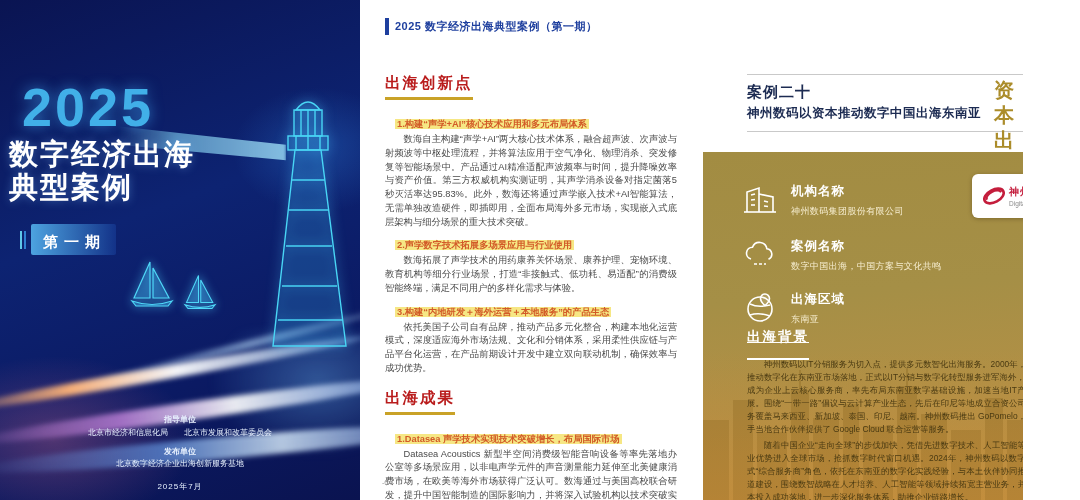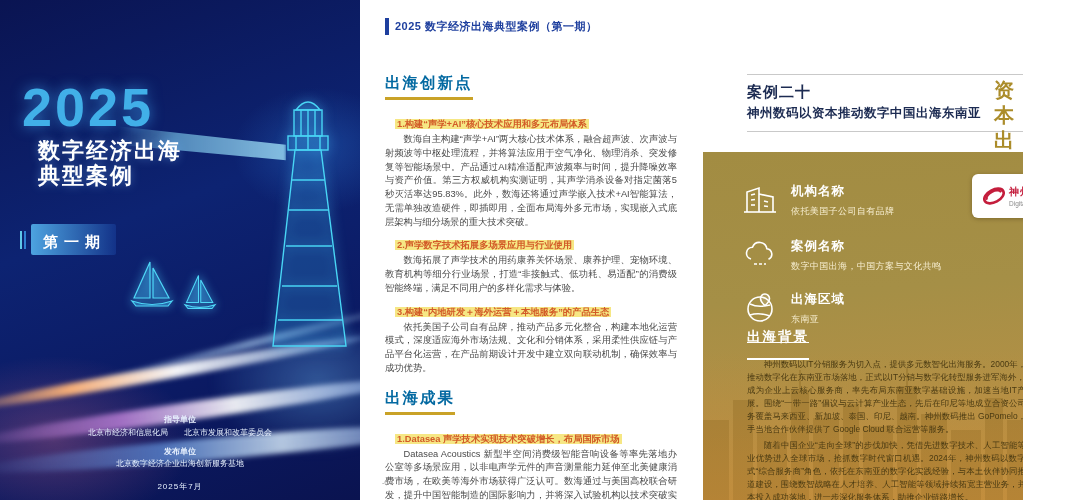--- a/index.html
+++ b/index.html
@@ -8,21 +8,21 @@
   .page { position:absolute; top:0; height:500px; overflow:hidden; }
 
   
   #cover { left:0; width:360px;
     background:
       radial-gradient(120px 90px at 88% 30%, rgba(60,160,255,.25), transparent 70%),
       radial-gradient(200px 120px at 15% 88%, rgba(255,120,150,.28), transparent 70%),
       linear-gradient(160deg, #0a1452 0%, #0d2372 42%, #0b1a63 72%, #0a1350 100%); }
   .cover-year { position:absolute; left:22px; top:76px; font-size:54px; font-weight:800;
     color:#41b0e8; letter-spacing:3px; text-shadow:0 0 14px rgba(70,180,255,.6);text-align:right; }
-  .cover-title { position:absolute; left:38px; top:138px; color:#ffffff; font-size:22px;
+  .cover-title { position:absolute; left:9px; top:138px; color:#ffffff; font-size:29px;
     font-weight:800; letter-spacing:2px; line-height:1.14; text-shadow:0 0 10px rgba(120,190,255,.45); }
   .issue-wrap { position:absolute; left:20px; top:224px; display:flex; align-items:center; }
   .issue-ticks { width:7px; height:18px; margin-right:4px;
     background:linear-gradient(90deg,#5fc7e8 0 2px, transparent 2px 4px, #2f7fd0 4px 6px, transparent 6px); }
   .issue-badge { background:linear-gradient(90deg, rgba(80,170,230,.95), rgba(30,80,180,.35));
     color:#fff; font-size:15px; font-weight:700; letter-spacing:6px; padding:9px 10px 3px 12px;
     border-radius:2px; }
   .lh-svg { position:absolute; right:2px; top:88px; filter:drop-shadow(0 0 6px rgba(80,200,255,.75)); }
   .beam { position:absolute; left:118px; top:118px; width:168px; height:46px;
     background:linear-gradient(90deg, rgba(120,215,255,0) 0%, rgba(140,225,255,.55) 35%, rgba(170,235,255,.75) 100%);
@@ -42,21 +42,21 @@
   .cover-footer { position:absolute; left:0; bottom:6px; width:100%; text-align:center;
     color:#e8f2ff; font-size:8px; line-height:1.6; }
   .cover-footer .lbl { font-weight:700; margin-top:6px; }
   .cover-footer .date { margin-top:10px; letter-spacing:1px; }
 
   
   #midpage { left:372px; width:319px; background:#ffffff; padding:18px 14px 0 13px; }
   .mid-header { display:flex; align-items:center; margin-bottom:28px; }
   .mid-header-bar { width:4px; height:17px; background:#1e3f9e; margin-right:6px; }
   .mid-header-text { color:#1e3f9e; font-size:11px; font-weight:700; letter-spacing:.5px; }
-  .mid-h2 { color:#0369a1; font-size:15.5px; font-weight:800; letter-spacing:2px;
+  .mid-h2 { color:#b91c1c; font-size:15.5px; font-weight:800; letter-spacing:2px;
     display:inline-block; border-bottom:3px solid #c9a227; padding-bottom:3px; margin:10px 0 8px 0; }
   .sub-h { margin:5px 0 2px 10px; }
   .sub-h span { background:#f6e784; color:#d25b28; font-size:9.3px; font-weight:700; padding:0 2px; }
   .mid-body { color:#4a4a4a; font-size:9.3px; line-height:1.48; text-align:justify;
     text-indent:2em; margin-bottom:2px; }
   .pageno { position:absolute; left:10px; bottom:14px; color:#9a9a9a; font-size:7px; }
 
   
   #rightpage { left:703px; width:320px; background:#ffffff; }
   .case-head { position:absolute; left:44px; top:74px; width:302px; }
@@ -239,21 +239,21 @@
             <line x1="3" y1="32" x2="35" y2="32"></line>
           <line x1="10" y1="15" x2="14" y2="14"></line>
             <line x1="10" y1="20" x2="14" y2="19.5"></line>
             <line x1="10" y1="25" x2="14" y2="25"></line>
           <line x1="23" y1="21" x2="27" y2="22"></line>
             <line x1="23" y1="26" x2="27" y2="26.5"></line>
         </g>
       </svg>
       <div>
         <div class="info-label">机构名称</div>
-        <div class="info-value">依托美国子公司自有品牌</div>
+        <div class="info-value">神州数码集团股份有限公司</div>
       </div>
     </div>
 
     <div class="info-row" style="top:83px;">
       <svg class="info-icon" viewBox="0 0 38 38">
         <g fill="none" stroke="#ffffff" stroke-width="1.6">
           <path d="M10 24 a6 6 0 0 1 1.5-11.8 a7.5 7.5 0 0 1 14.4 1.6 a5.5 5.5 0 0 1 1.6 10.5"></path>
           <path d="M13 29 h12" stroke-dasharray="3 2"></path>
         </g>
       </svg>

